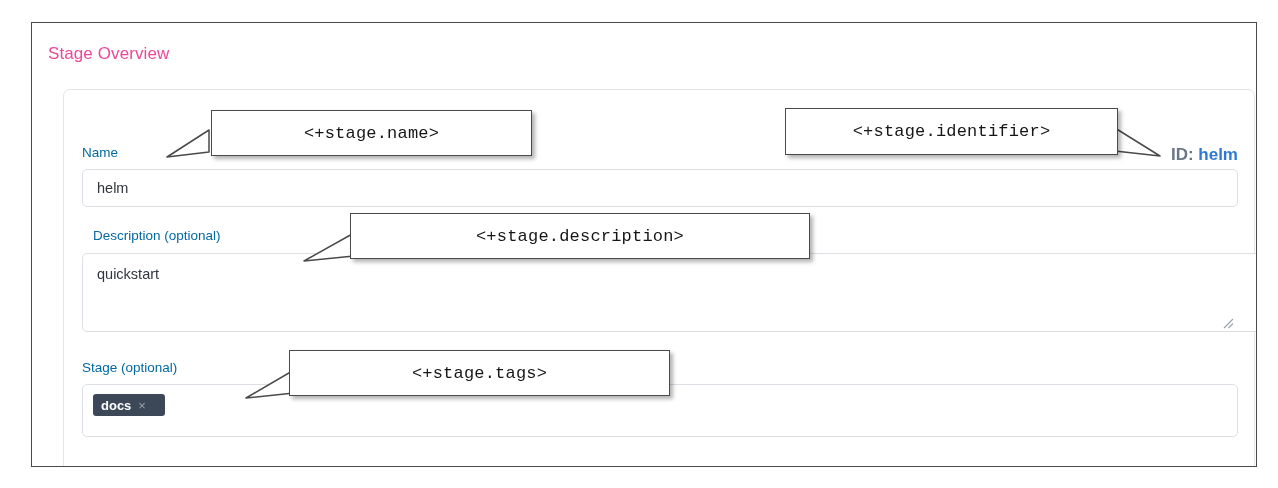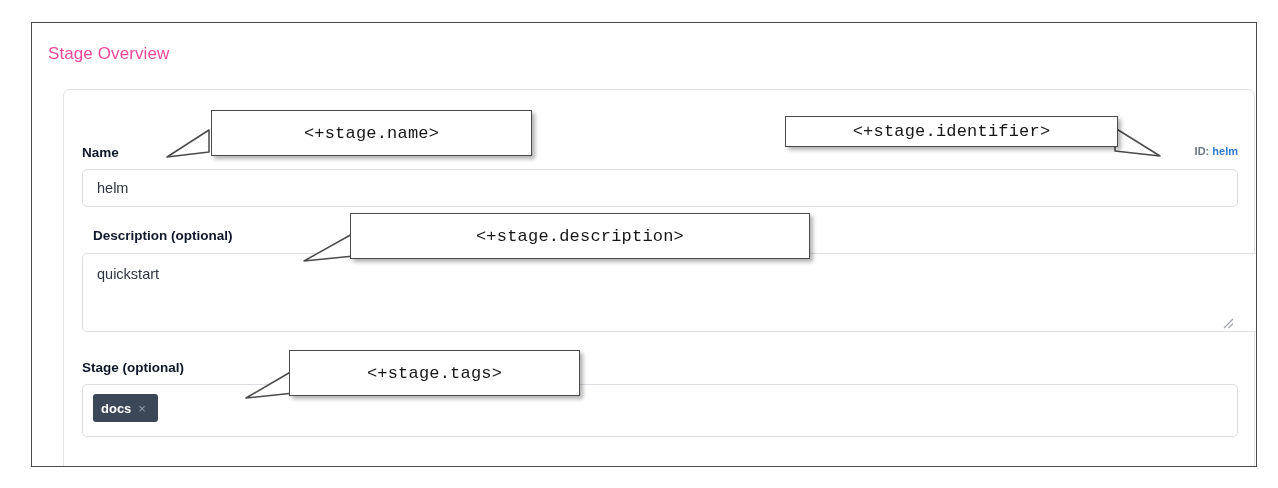--- a/index.html
+++ b/index.html
@@ -49,22 +49,22 @@
     height: 400px;
     background: #ffffff;
     border: 1px solid #e3e5e8;
     border-radius: 7px;
     box-sizing: border-box;
   }
 
   .field-label {
     position: absolute;
     font-size: 13.5px;
-    font-weight: bold;
-    color: #0f172a;
+    font-weight: normal;
+    color: #0369a1;
     white-space: nowrap;
   }
 
   .text-input {
     position: absolute;
     box-sizing: border-box;
     background: #ffffff;
     border: 1px solid #dcdfe3;
     border-radius: 5px;
     font-family: "Liberation Sans", sans-serif;
@@ -73,21 +73,21 @@
     padding: 0 14px;
     outline: none;
   }
 
   
   #name-label { left: 18px; top: 55px; }
   #id-readout {
     position: absolute;
     right: 16px;
     top: 55px;
-    font-size: 11px;
+    font-size: 17px;
     font-weight: bold;
     white-space: nowrap;
   }
   #id-readout .id-key { color: #6b7785; }
   #id-readout .id-value { color: #2f7bd4; }
 
   #name-input {
     left: 18px;
     top: 79px;
     width: 1156px;
@@ -128,22 +128,22 @@
     background: #ffffff;
     border: 1px solid #dcdfe3;
     border-radius: 5px;
     padding: 9px 10px;
   }
   .tag-chip {
     display: inline-flex;
     align-items: center;
     background: #3c4858;
     border-radius: 3px;
-    height: 28px;
-    padding: 0 12px 0 8px;
+    height: 22px;
+    padding: 0 19px 0 8px;
     color: #ffffff;
     font-size: 13px;
     font-weight: bold;
   }
   .tag-chip .tag-remove {
     margin-left: 7px;
     color: #97a0ac;
     font-size: 13px;
     font-weight: normal;
     cursor: pointer;
@@ -166,23 +166,23 @@
     z-index: 20;
     letter-spacing: 0.2px;
   }
   .callout-tail {
     position: absolute;
     z-index: 19;
     overflow: visible;
   }
 
   #callout-name        { left: 171px; top: 87px;  width: 321px; height: 46px; margin-left: 8px; }
-  #callout-identifier  { left: 753px; top: 93px;  width: 333px; height: 31px; }
+  #callout-identifier  { left: 753px; top: 85px;  width: 333px; height: 47px; }
   #callout-description { left: 318px; top: 190px; width: 460px; height: 46px; }
-  #callout-tags        { left: 257px; top: 327px; width: 291px; height: 46px; }
+  #callout-tags        { left: 257px; top: 327px; width: 381px; height: 46px; }
 </style>
 </head>
 <body>
 
 <div id="outer-frame">
 
   <div id="page-title">Stage Overview</div>
 
   <div id="stage-card">
 

